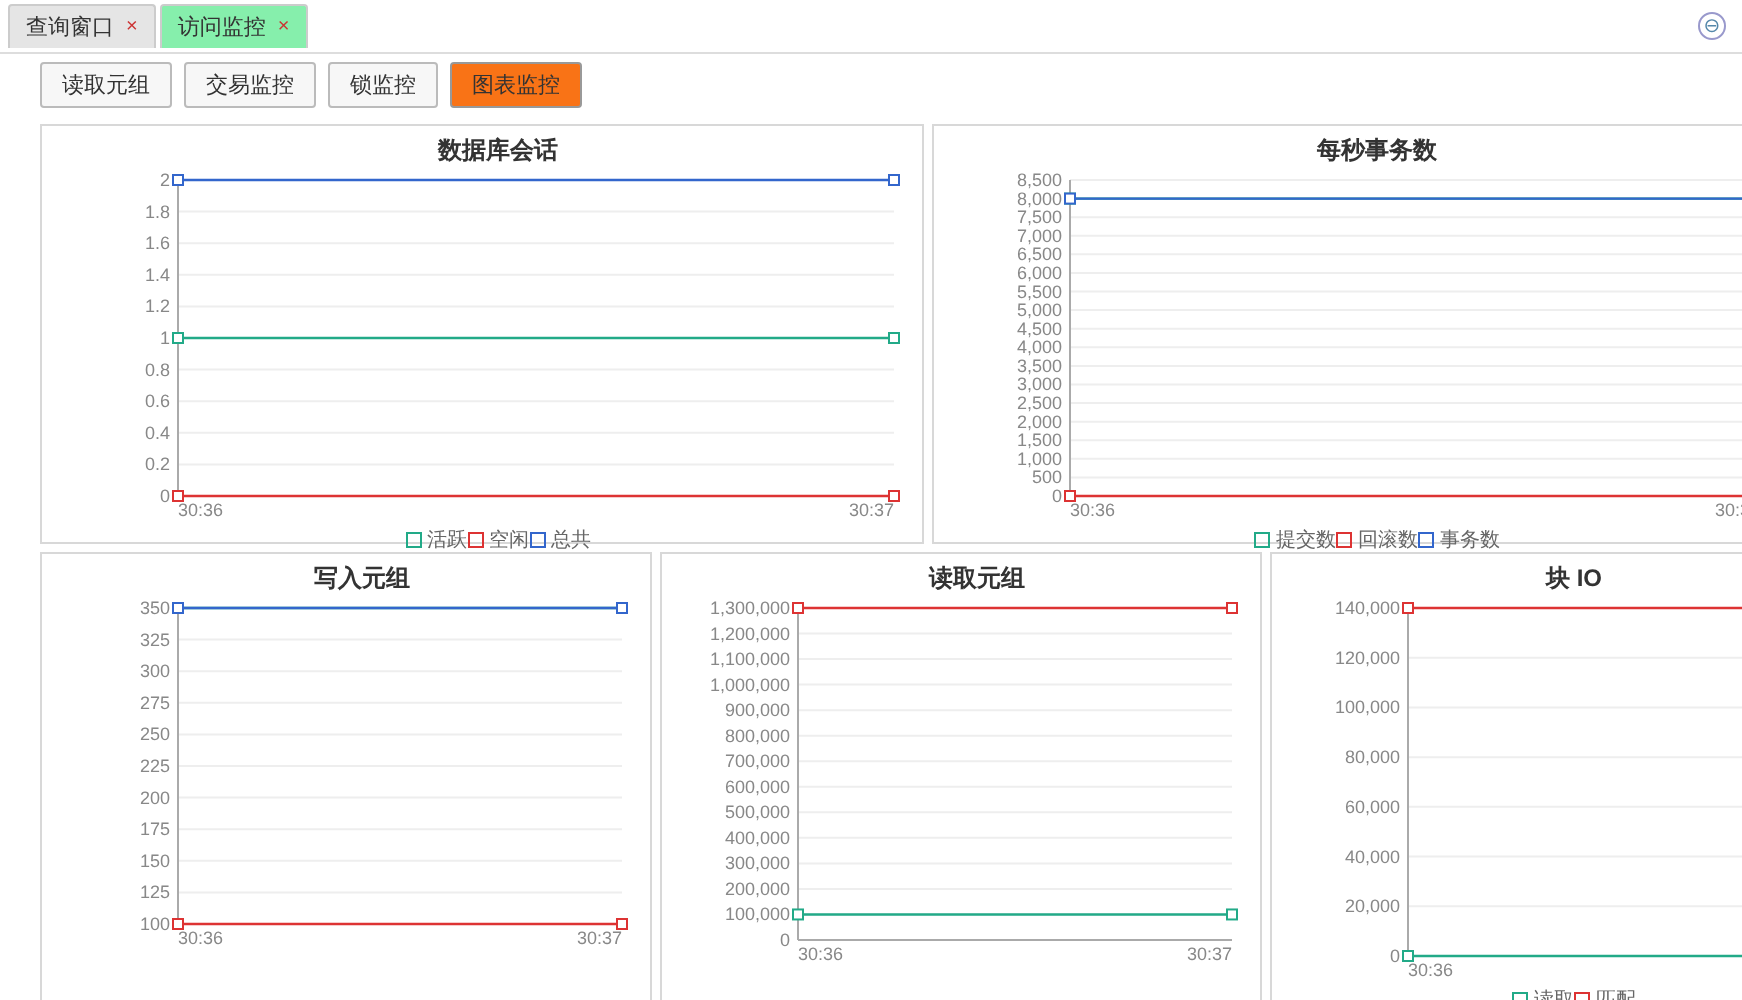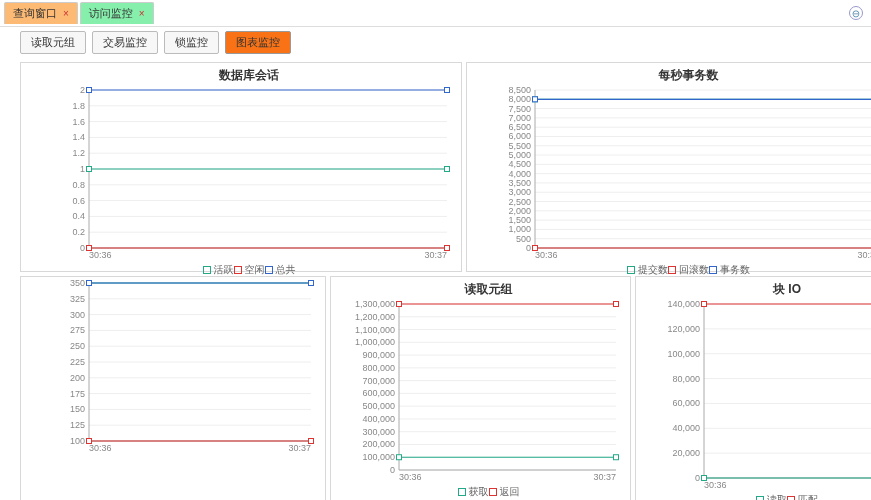--- a/index.html
+++ b/index.html
@@ -1,18 +1,18 @@
 <!DOCTYPE html>
 <html><head>
 <meta charset="utf-8">
 <style>
 * { box-sizing: border-box; margin: 0; padding: 0; }
 body { font-family: "Microsoft YaHei", Arial, sans-serif; font-size: 11px; background: #fff; color: #333; width:871px; height:500px; overflow:hidden;}
 .tabbar { display:flex; align-items:center; padding:2px 4px; border-bottom:1px solid #ddd; }
-.tab { display:flex; align-items:center; padding:3px 8px; border:1px solid #ccc; background:#fdba74; margin-right:2px; border-bottom:none; font-size:11px; border-radius:2px 2px 0 0;}
+.tab { display:flex; align-items:center; padding:3px 8px; border:1px solid #ccc; background:#e5e5e5; margin-right:2px; border-bottom:none; font-size:11px; border-radius:2px 2px 0 0;}
 .tab.active { background:#86efac;}
 .tab .x { color:#c33; margin-left:6px; font-size:10px; cursor:pointer;}
 .spacer { flex:1; }
 .collapse-btn { width:14px; height:14px; border:1px solid #99c; border-radius:50%; display:flex; align-items:center; justify-content:center; color:#58a; font-size:10px; margin-right:4px; cursor:pointer;}
 
 .subtabs { display:flex; padding:4px 20px; gap:6px; }
 .subtab { padding:3px 10px; border:1px solid #bbb; background:#f7f7f7; font-size:11px; cursor:pointer; border-radius:2px;}
 .subtab.active { background:#f97316; border-color:#999; }
 
 .dash { padding:4px 20px; display:grid; grid-template-columns: 1fr 1fr; grid-template-rows: 210px 210px; gap:4px;}
@@ -150,20 +150,21 @@
         <rect x="388.5" y="10.794117647058826" width="5" height="5" fill="#fff" stroke="#36c"></rect>
       </svg>
       <div class="legend">
         <span class="legend-item"><span class="swatch" style="border-color:#2a8"></span>提交数</span>
         <span class="legend-item"><span class="swatch" style="border-color:#d33"></span>回滚数</span>
         <span class="legend-item"><span class="swatch" style="border-color:#36c"></span>事务数</span>
       </div>
     </div>
   <div class="bottom-row">
     <div class="chart-box">
+        <div class="chart-title">写入元组</div>
         <svg width="276" height="176">
           <line class="grid-line" x1="46" y1="162" x2="268" y2="162"></line>
           <text class="axis-text" x="42" y="165" text-anchor="end">100</text>
           <line class="grid-line" x1="46" y1="146.20000000000002" x2="268" y2="146.20000000000002"></line>
           <text class="axis-text" x="42" y="149.20000000000002" text-anchor="end">125</text>
           <line class="grid-line" x1="46" y1="130.4" x2="268" y2="130.4"></line>
           <text class="axis-text" x="42" y="133.4" text-anchor="end">150</text>
           <line class="grid-line" x1="46" y1="114.6" x2="268" y2="114.6"></line>
           <text class="axis-text" x="42" y="117.6" text-anchor="end">175</text>
           <line class="grid-line" x1="46" y1="98.8" x2="268" y2="98.8"></line>
@@ -230,24 +231,20 @@
           <text class="axis-text" x="263" y="180" text-anchor="end">30:37</text>
           <line class="axis-line" x1="46" y1="4" x2="46" y2="170"></line>
           <line class="axis-line" x1="46" y1="170" x2="263" y2="170"></line>
           <path d="M46,157.23076923076923L263,157.23076923076923" stroke="#2a8" stroke-width="1.2" fill="none"></path>
           <rect x="43.5" y="154.73076923076923" width="5" height="5" fill="#fff" stroke="#2a8"></rect>
           <rect x="260.5" y="154.73076923076923" width="5" height="5" fill="#fff" stroke="#2a8"></rect>
           <path d="M46,4L263,4" stroke="#d33" stroke-width="1.2" fill="none"></path>
           <rect x="43.5" y="1.5" width="5" height="5" fill="#fff" stroke="#d33"></rect>
           <rect x="260.5" y="1.5" width="5" height="5" fill="#fff" stroke="#d33"></rect>
         </svg>
-        <div class="legend">
-          <span class="legend-item"><span class="swatch" style="border-color:#2a8"></span>获取</span>
-          <span class="legend-item"><span class="swatch" style="border-color:#d33"></span>返回</span>
-        </div>
       </div>
     <div class="chart-box">
         <div class="chart-title">块 IO</div>
         <svg width="258" height="192">
           <line class="grid-line" x1="46" y1="178" x2="250" y2="178"></line>
           <text class="axis-text" x="42" y="181" text-anchor="end">0</text>
           <line class="grid-line" x1="46" y1="153.14285714285717" x2="250" y2="153.14285714285717"></line>
           <text class="axis-text" x="42" y="156.14285714285717" text-anchor="end">20,000</text>
           <line class="grid-line" x1="46" y1="128.28571428571428" x2="250" y2="128.28571428571428"></line>
           <text class="axis-text" x="42" y="131.28571428571428" text-anchor="end">40,000</text>

